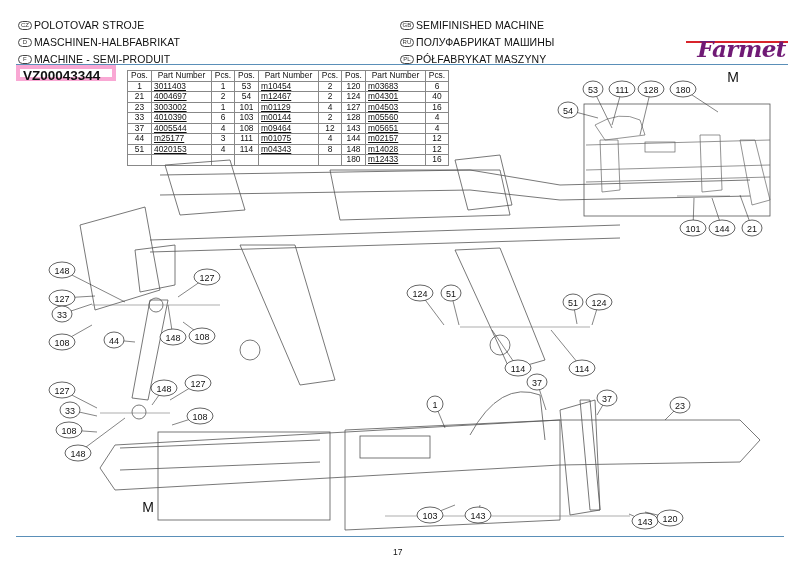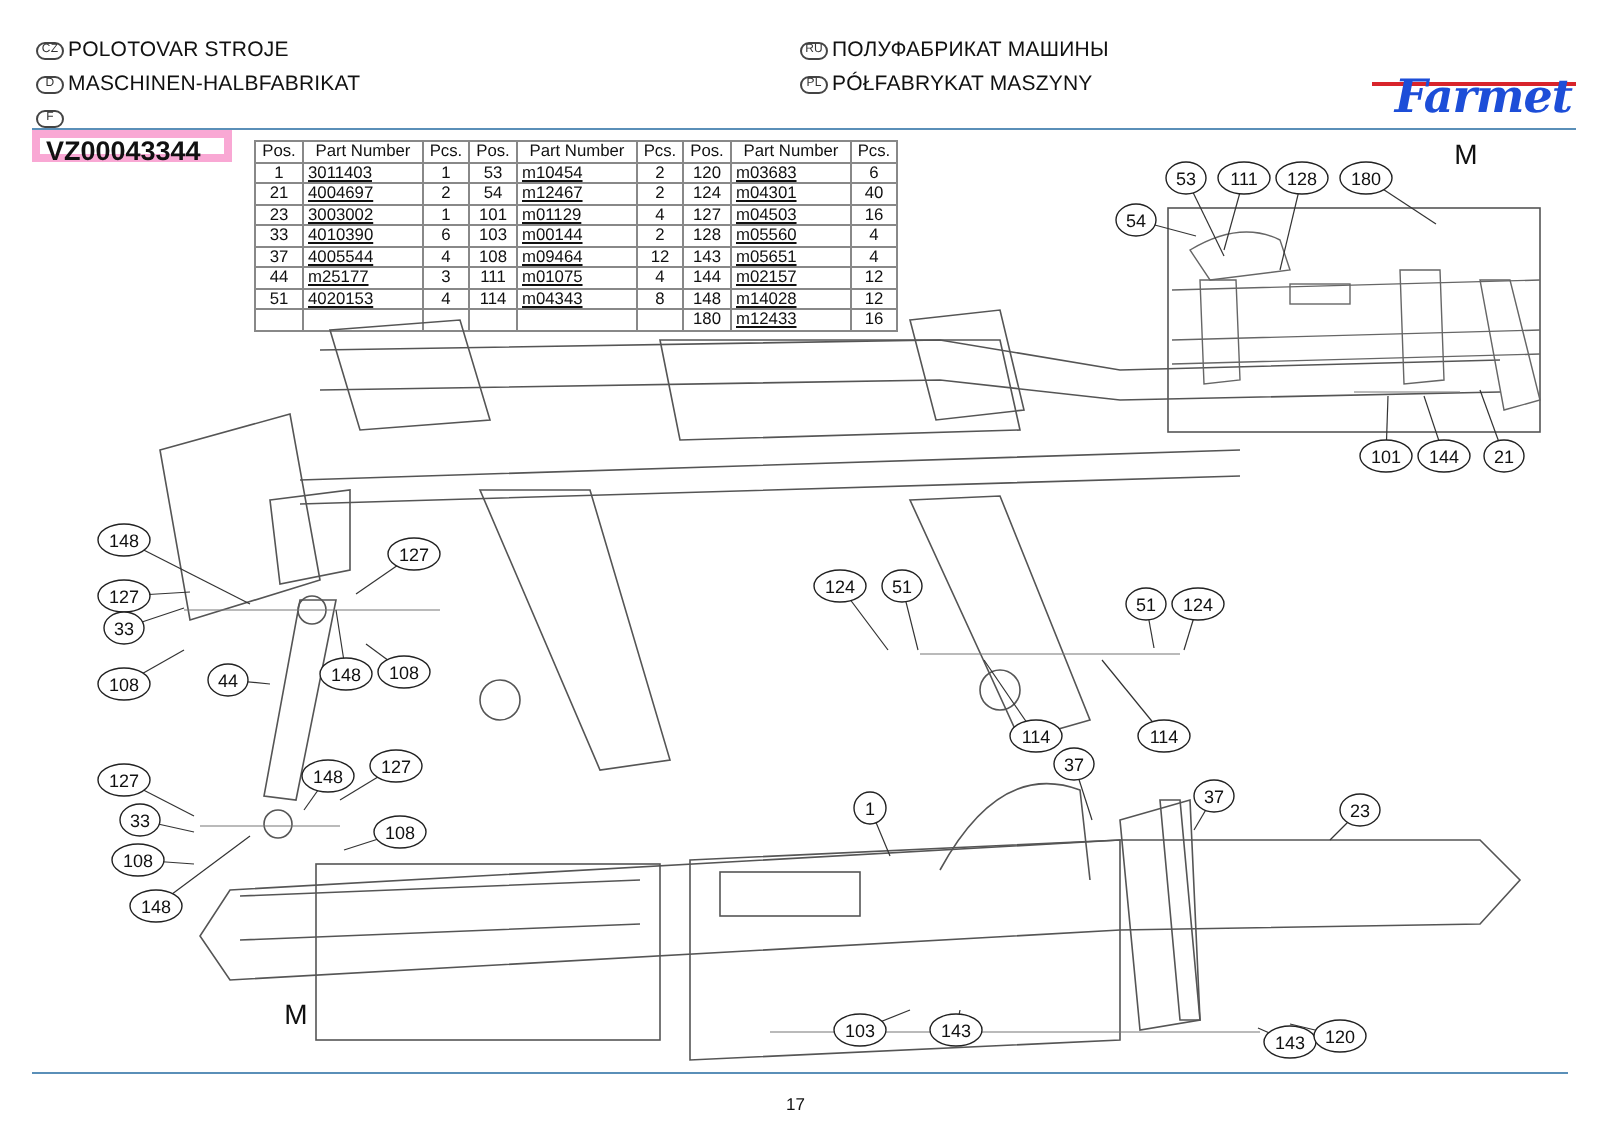--- a/index.html
+++ b/index.html
@@ -12,21 +12,21 @@
   .title-row { display: flex; align-items: center; white-space: nowrap; height: 17px; }
   .lang-badge {
     display: inline-flex; align-items: center; justify-content: center;
     border: 1px solid #444; border-radius: 6px; height: 9px; min-width: 14px;
     font-size: 6px; padding: 0 1px; margin-right: 2px; line-height: 7px; color: #333;
   }
 
   .logo { position: absolute; right: 10px; top: 33px; width: 130px; height: 30px; }
   .logo-text {
     position: absolute; right: 4px; top: 2px; font-family: "DejaVu Serif", serif;
-    font-weight: bold; font-style: italic; font-size: 23px; color: #1d4ed8; letter-spacing: -0.5px;
+    font-weight: bold; font-style: italic; font-size: 23px; color: #701a75; letter-spacing: -0.5px;
   }
   .logo-bar-top { position: absolute; left: 26px; right: 2px; top: 8px; height: 2px; background: #d8242b; }
   .header-rule { position: absolute; left: 16px; right: 12px; top: 64px; height: 1px; background: #5a8fb8; }
 
   .code-box {
     position: absolute; left: 16px; top: 65px; width: 100px; height: 16px;
     border: 4px solid #f9a8d4; font-weight: bold; font-size: 13.5px; line-height: 14px; padding-left: 3px;
   }
 
   table.parts {
@@ -55,23 +55,28 @@
   <div class="title-row">
       <span class="lang-badge">CZ</span>
       <span>POLOTOVAR STROJE</span>
     </div>
   <div class="title-row">
       <span class="lang-badge">D</span>
       <span>MASCHINEN-HALBFABRIKAT</span>
     </div>
   <div class="title-row">
       <span class="lang-badge">F</span>
+      <span>MACHINE - SEMI-PRODUIT</span>
     </div>
 </div>
 <div class="titles right">
+  <div class="title-row">
+      <span class="lang-badge">GB</span>
+      <span>SEMIFINISHED MACHINE</span>
+    </div>
   <div class="title-row">
       <span class="lang-badge">RU</span>
       <span>ПОЛУФАБРИКАТ МАШИНЫ</span>
     </div>
   <div class="title-row">
       <span class="lang-badge">PL</span>
       <span>PÓŁFABRYKAT MASZYNY</span>
     </div>
 </div>
 

